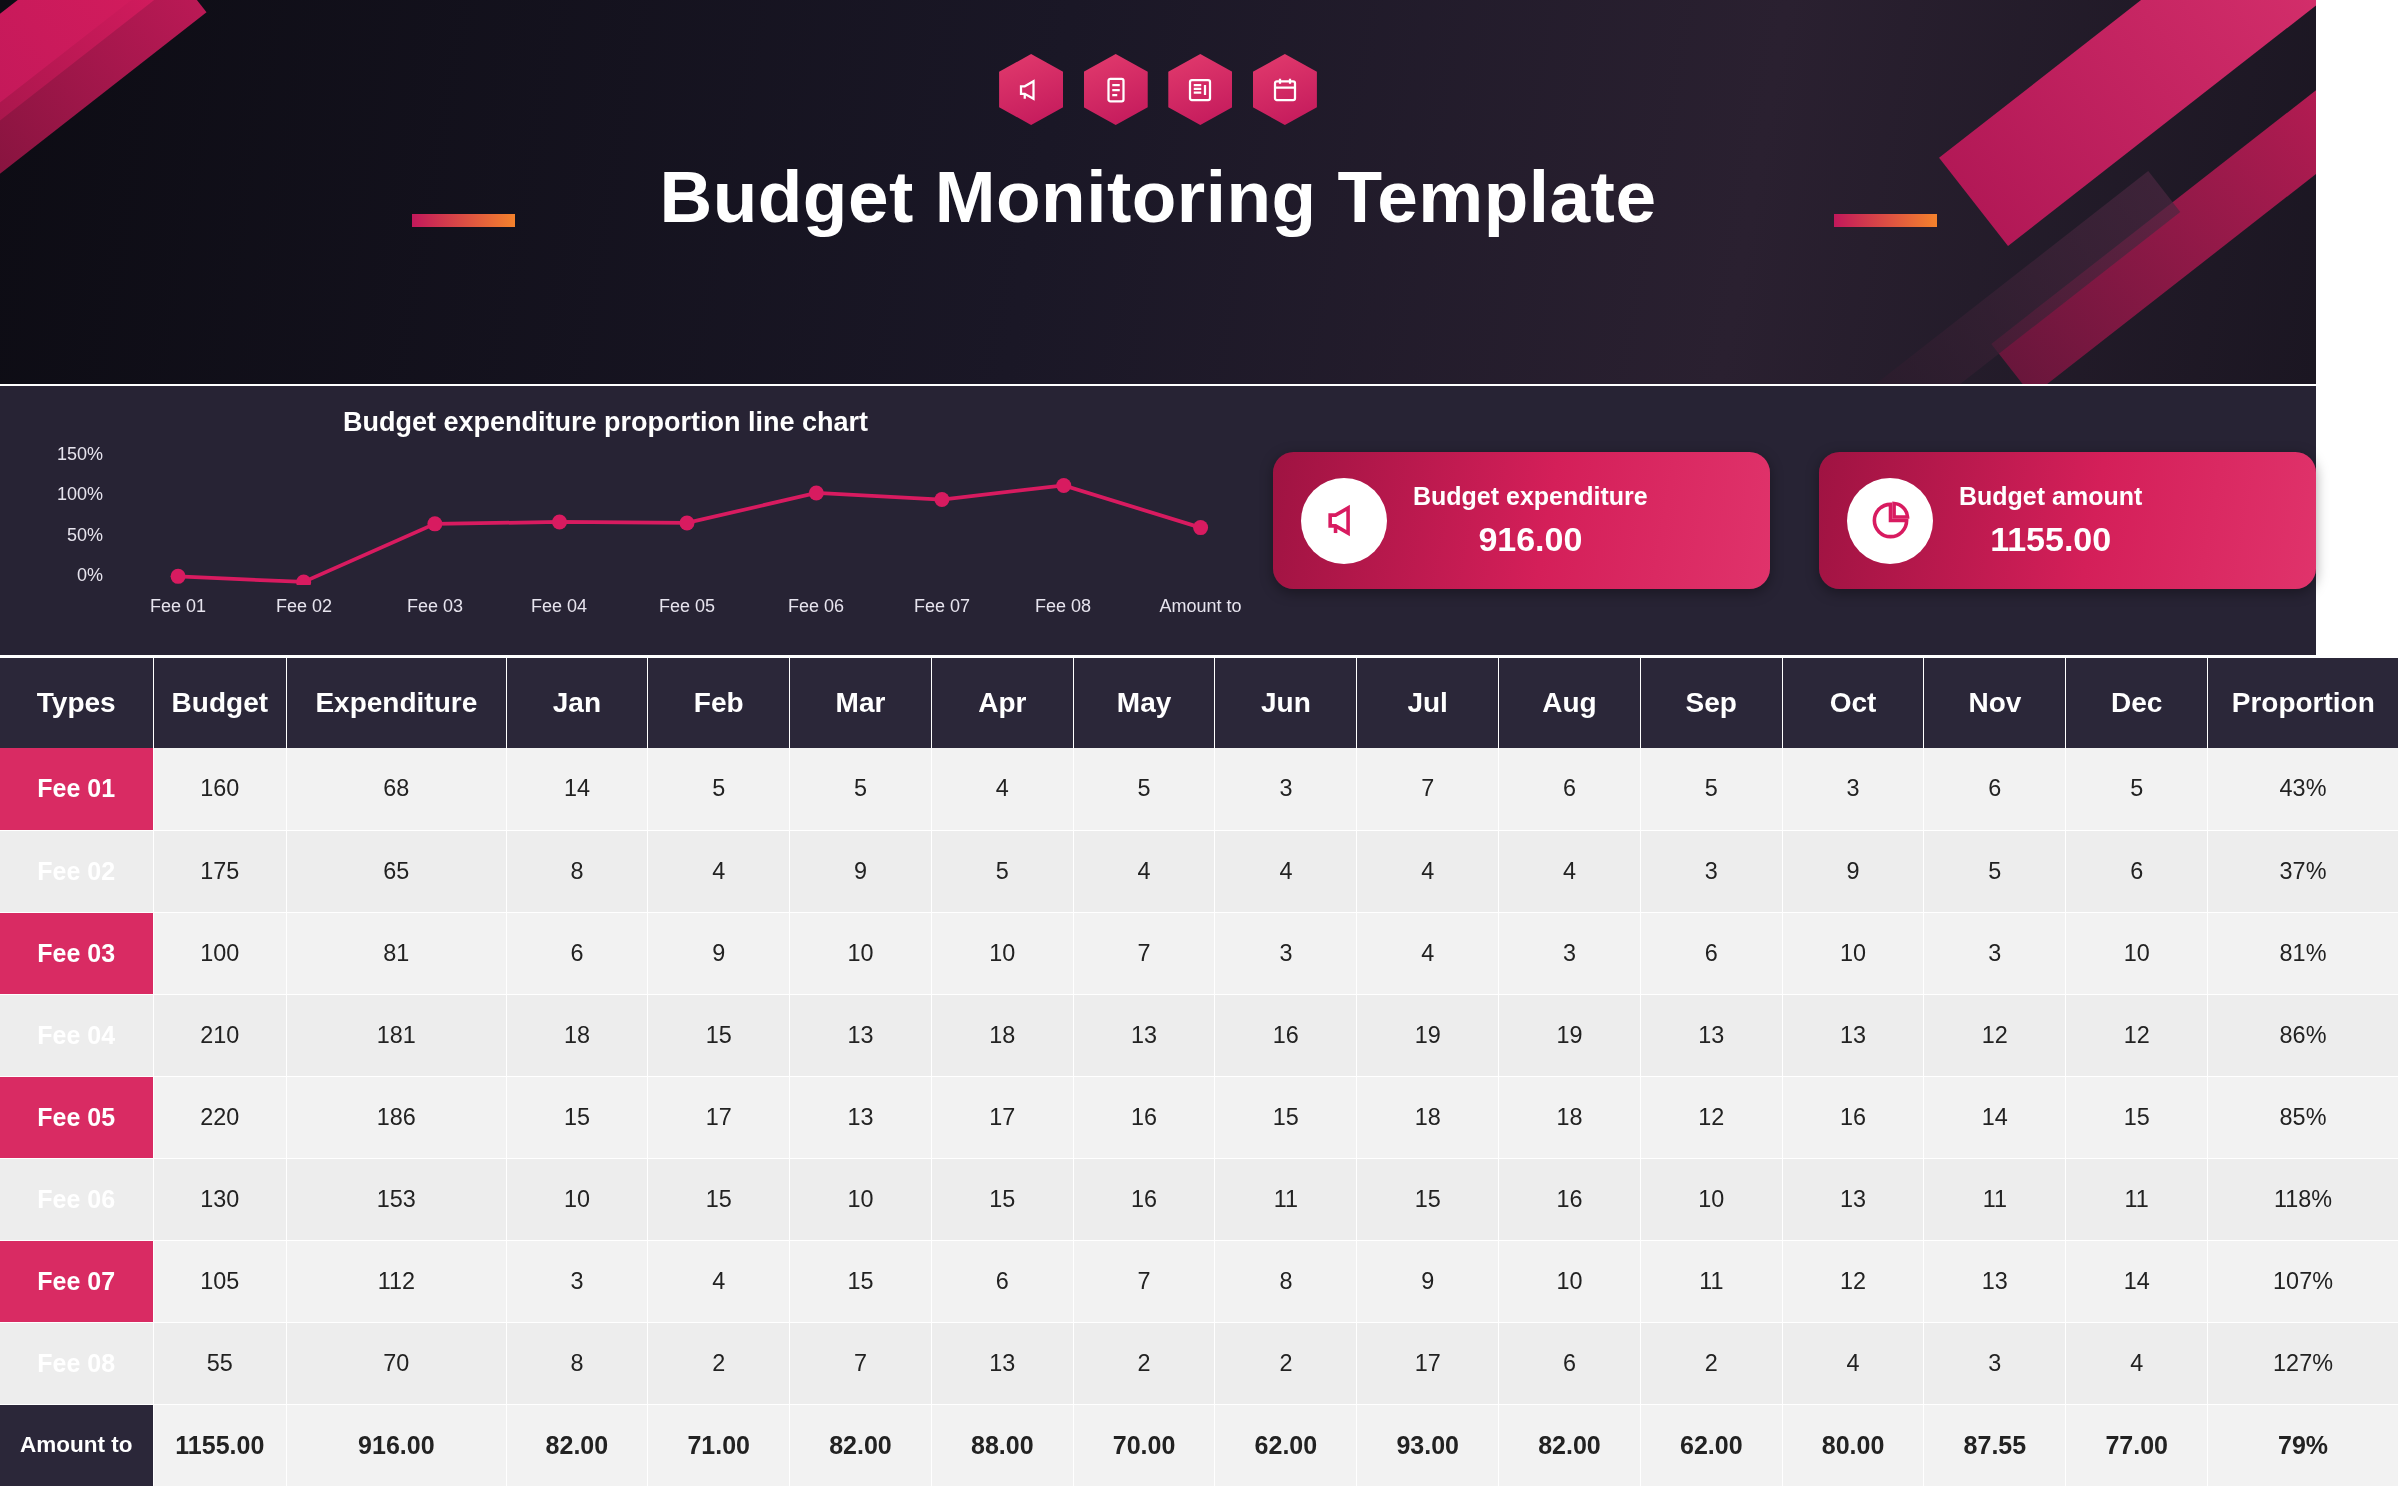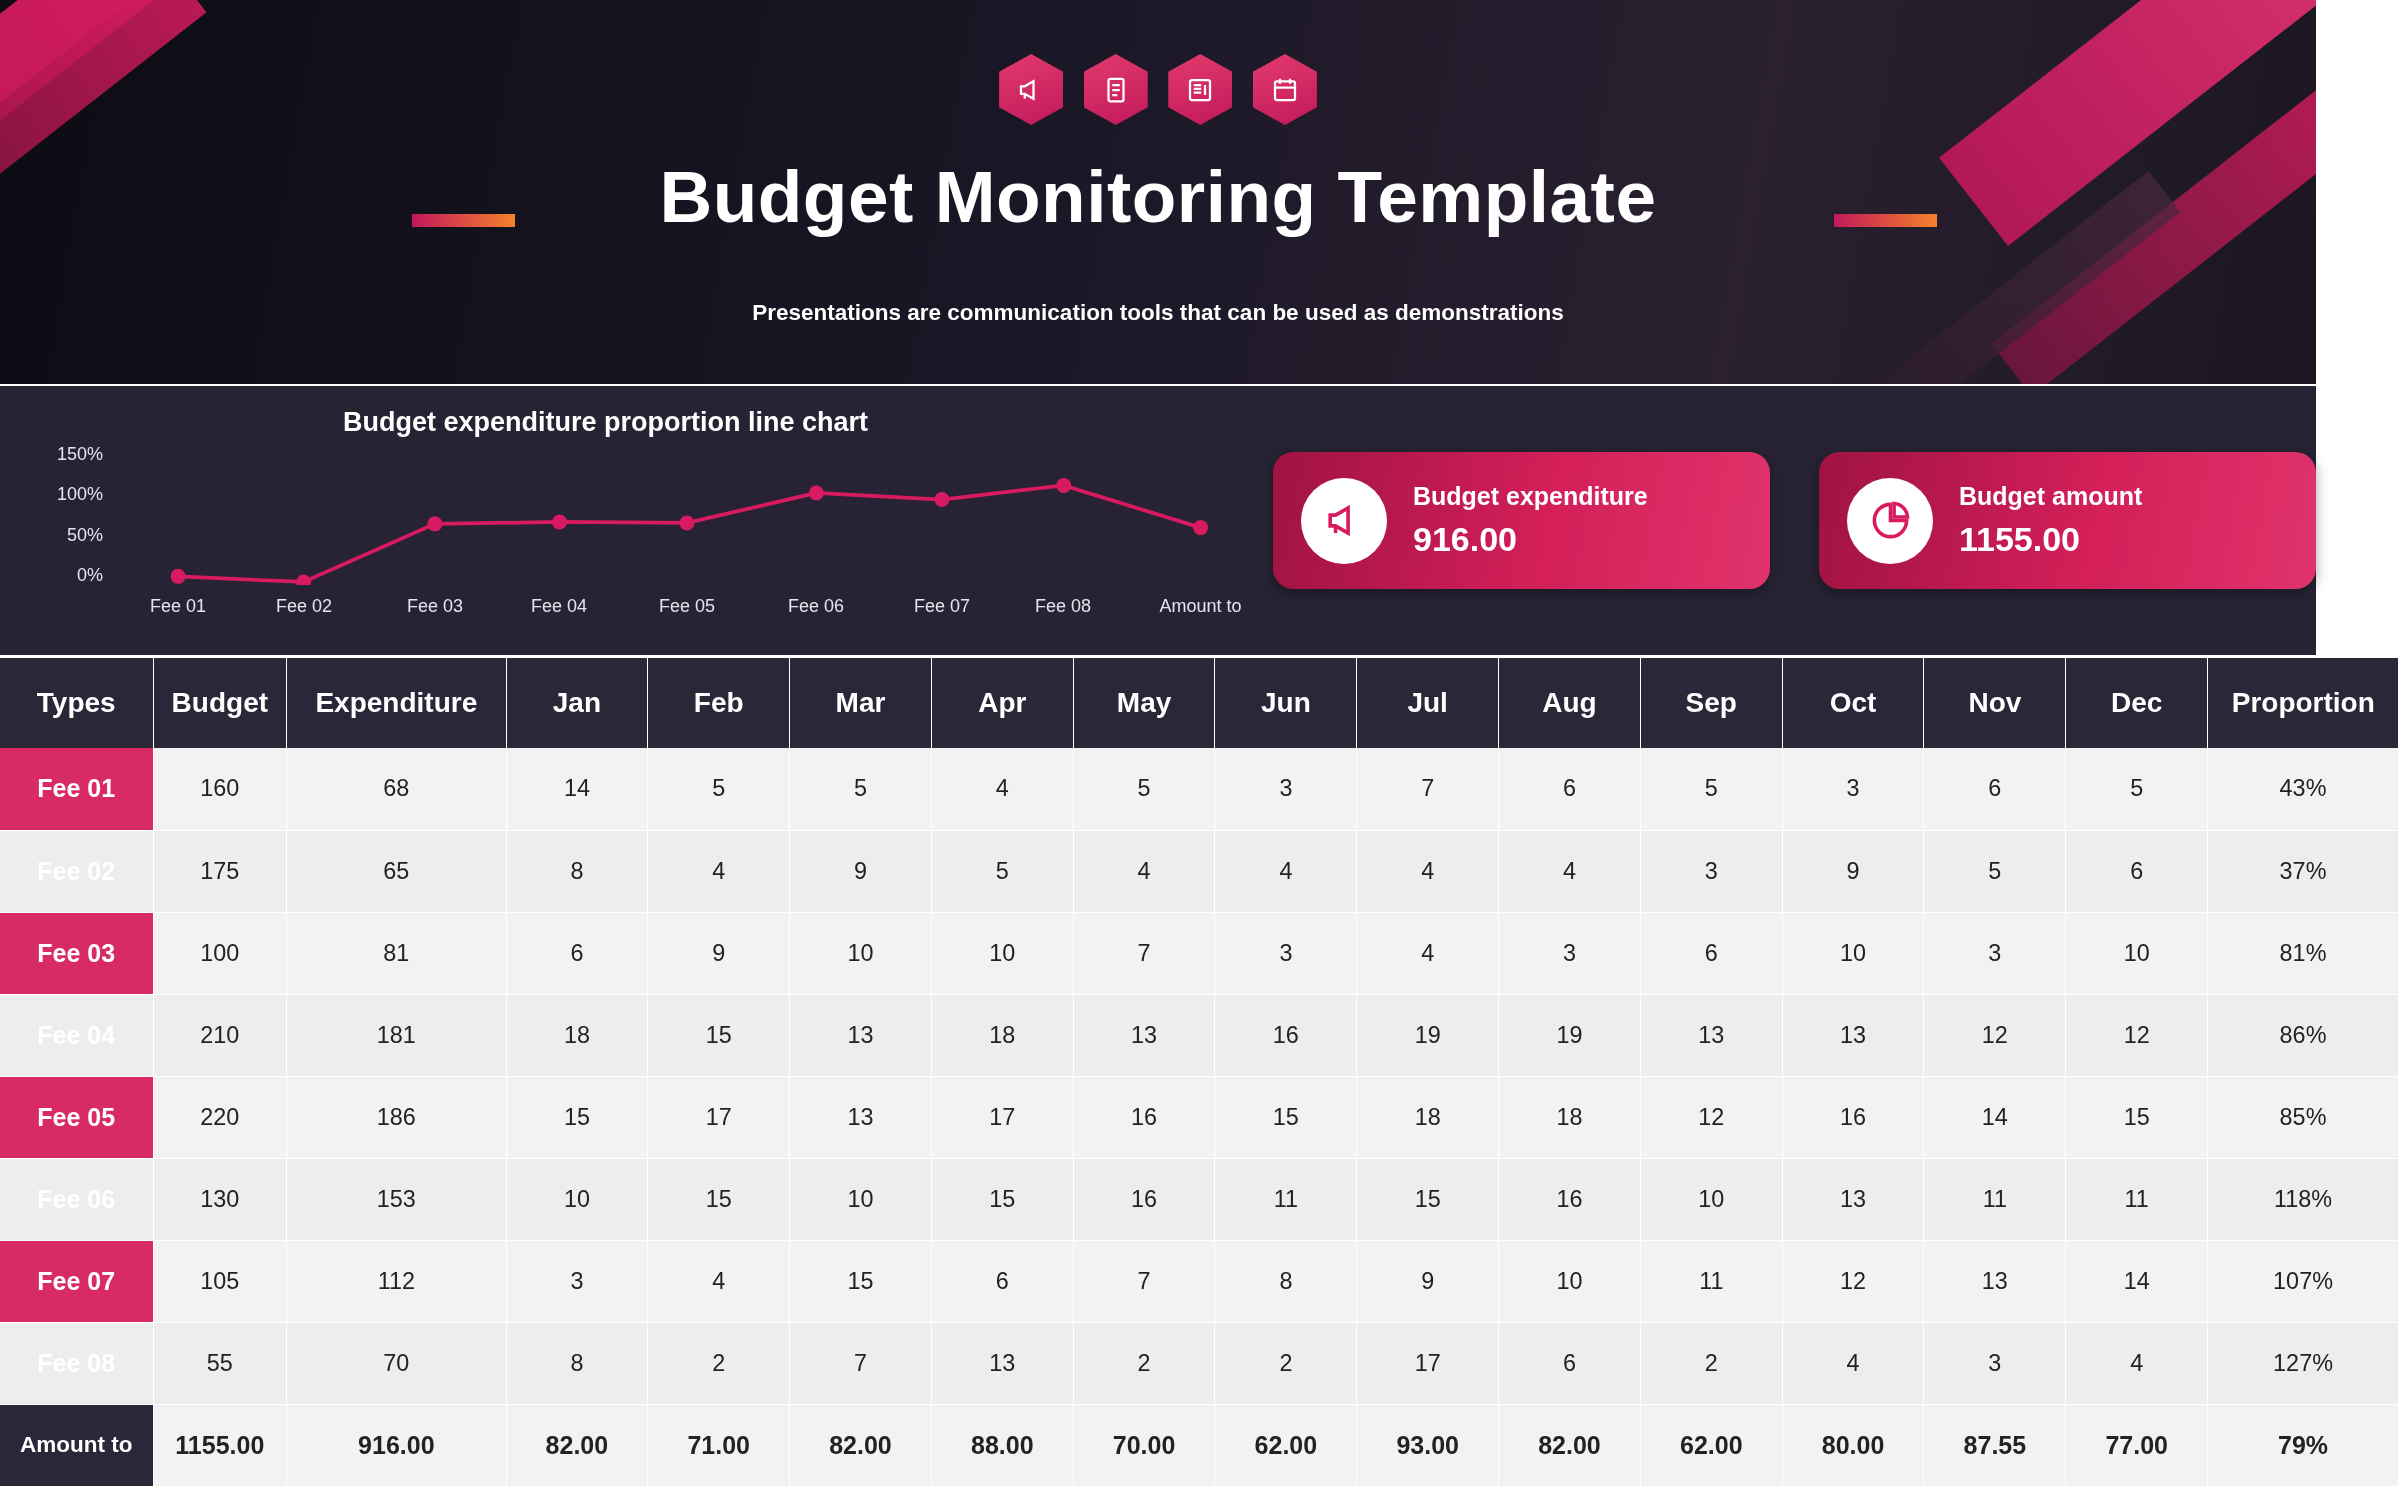--- a/index.html
+++ b/index.html
@@ -61,21 +61,21 @@
   }
   .chart-wrap { position: relative; width: 1284px; padding: 17px 0 0 0; }
   .chart-title {
     position:absolute; left: 343px; top: 20.6px;
     font-size: 27px; font-weight: bold; color:#ffffff;
   }
   .chart-area { position:absolute; left: 0; top: 58px; width: 1284px; height: 197px; }
   .y-lab { position:absolute; font-size: 18px; color:#e7e4ee; text-align:right; width:75px; }
   .x-lab { position:absolute; font-size: 18px; color:#e7e4ee; text-align:center; }
 
-  .kpis { display:flex; align-items:center; gap: 49px; padding-left: 19px; }
+  .kpis { display:flex; align-items:center; gap: 49px; padding-left: 19px; text-align: center; }
   .kpi {
     width: 497px; height: 137px; border-radius: 20.6px;
     background: linear-gradient(100deg,#9f1342 0%, #d41f59 55%, #e0336b 100%);
     display:flex; align-items:center; padding-left: 28px; gap: 26px;
     box-shadow: 0 3.7px 13px rgba(0,0,0,.35);
   }
   .kpi-ic {
     width: 86px; height: 86px; border-radius: 50%; background:#fff;
     display:flex; align-items:center; justify-content:center; flex: 0 0 auto;
   }
@@ -147,21 +147,20 @@
             <rect x="4" y="5" width="16" height="15" rx="1.5"></rect>
             <path d="M4 10h16M8 3v4M16 3v4"></path>
           </svg>
       </div>
     </div>
 
     <div class="tick-left"></div>
     <div class="tick-right"></div>
 
     <div class="title">Budget Monitoring Template</div>
-    <div class="subtitle">Presentations are communication tools that can be used as demonstrations</div>
   </div>
 
   <div class="band">
     <div class="chart-wrap">
       <div class="chart-title">Budget expenditure proportion line chart</div>
       <div class="chart-area">
 
         <div class="y-lab" style="left:28px; top:0px;">150%</div>
         <div class="y-lab" style="left:28px; top:40px;">100%</div>
         <div class="y-lab" style="left:28px; top:81px;">50%</div>

